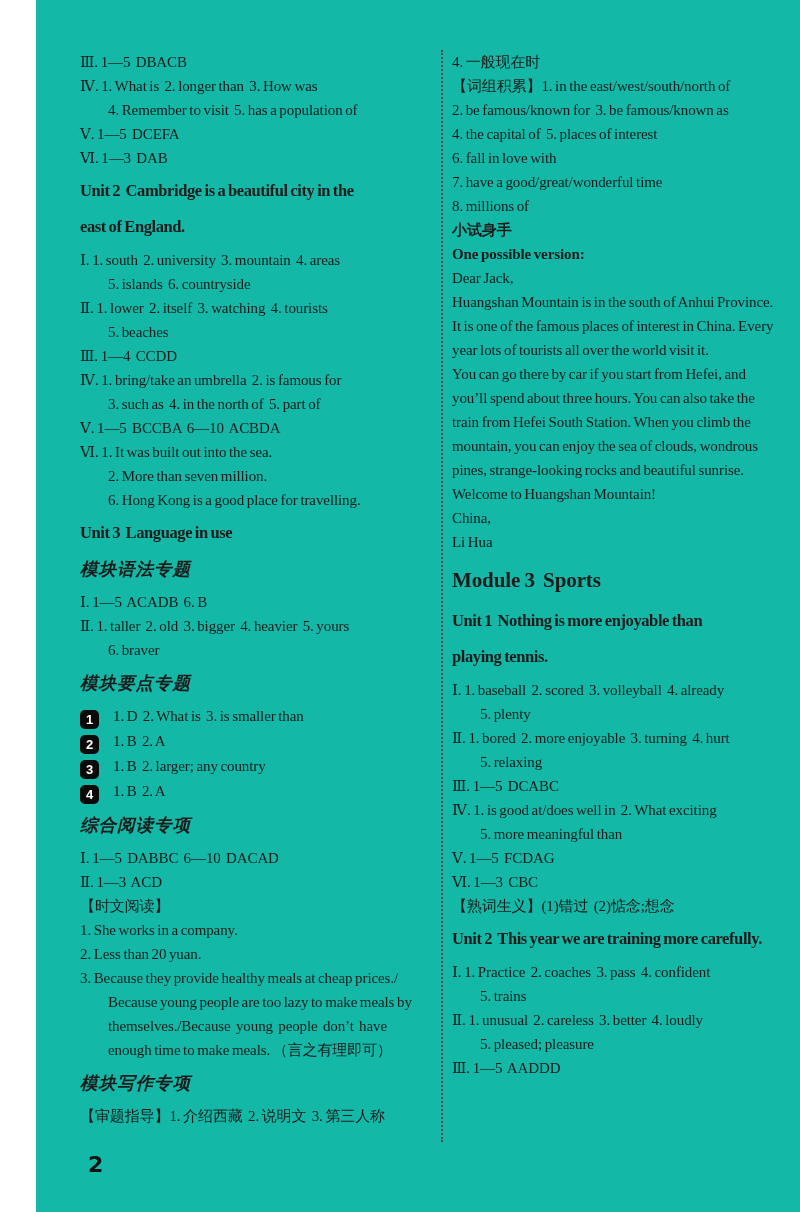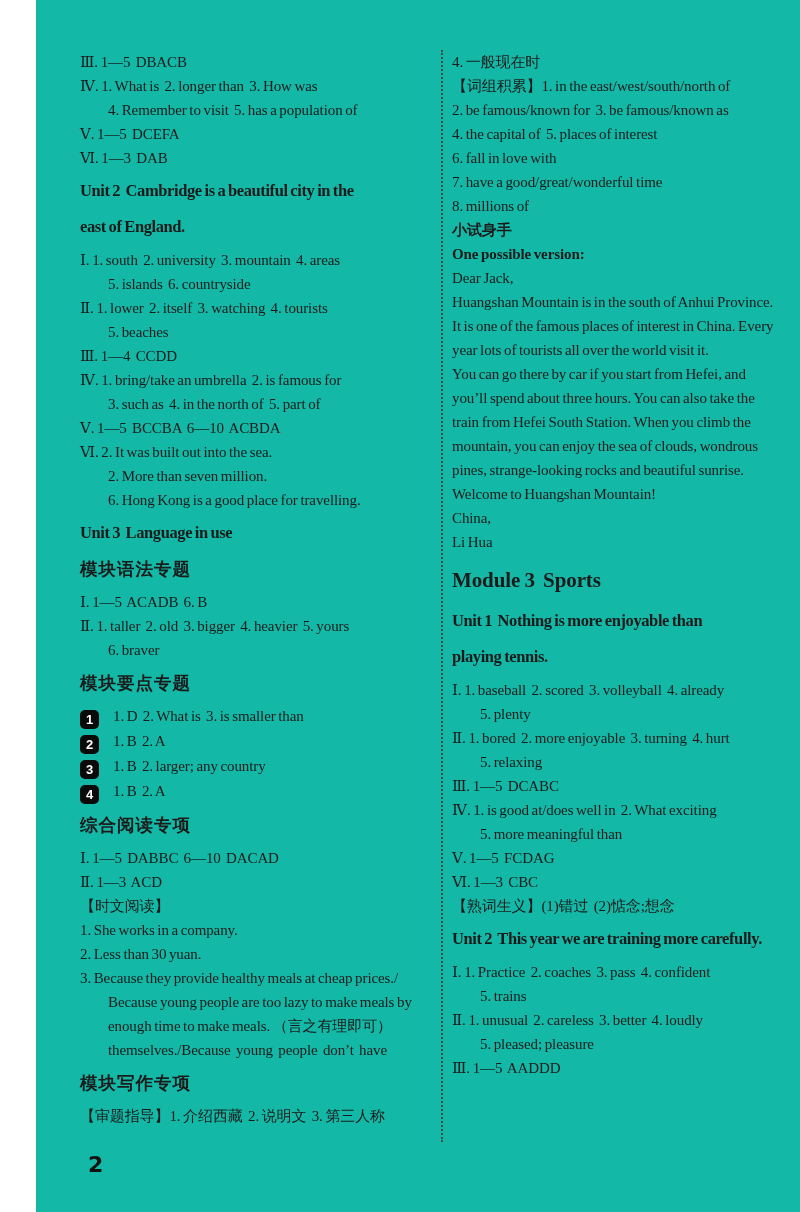--- a/index.html
+++ b/index.html
@@ -47,20 +47,21 @@
     line-height: 30px;
     margin: 6px 0;
     letter-spacing: -0.4px;
   }
   .h-zh {
     font-size: 17.5px;
     line-height: 30px;
     margin: 6px 0;
     letter-spacing: 1px;
     word-spacing: 0;
+    font-style: italic;
   }
   .h-big {
     font-size: 21px;
     line-height: 32px;
     margin: 10px 0;
   }
   .bold { font-weight: 700; }
   .ul { text-underline-offset: 3px; }
   .line b { font-weight: 400; }
   .badge {
@@ -103,43 +104,43 @@
         <div class="line h-en">Unit 2  Cambridge is a beautiful city in the</div>
         <div class="line h-en">east of England.</div>
         <div class="line">Ⅰ. 1. south  2. university  3. mountain  4. areas</div>
         <div class="line ind">5. islands  6. countryside</div>
         <div class="line">Ⅱ. 1. lower  2. itself  3. watching  4. tourists</div>
         <div class="line ind">5. beaches</div>
         <div class="line">Ⅲ. 1—4  CCDD</div>
         <div class="line">Ⅳ. 1. bring/take an umbrella  2. is famous for</div>
         <div class="line ind">3. such as  4. in the north of  5. part of</div>
         <div class="line">Ⅴ. 1—5  BCCBA  6—10  ACBDA</div>
-        <div class="line">Ⅵ. 2. It was built out into the sea.</div>
+        <div class="line">Ⅵ. 1. It was built out into the sea.</div>
         <div class="line ind">2. More than seven million.</div>
         <div class="line ind">6. Hong Kong is a good place for travelling.</div>
         <div class="line h-en">Unit 3  Language in use</div>
         <div class="line h-zh">模块语法专题</div>
         <div class="line">Ⅰ. 1—5  ACADB  6. B</div>
         <div class="line">Ⅱ. 1. taller  2. old  3. bigger  4. heavier  5. yours</div>
         <div class="line ind">6. braver</div>
         <div class="line h-zh">模块要点专题</div>
         <div class="line"><span class="badge">1</span>1. D  2. What is  3. is smaller than</div>
         <div class="line"><span class="badge">2</span>1. B  2. A</div>
         <div class="line"><span class="badge">3</span>1. B  2. larger; any country</div>
         <div class="line"><span class="badge">4</span>1. B  2. A</div>
         <div class="line h-zh">综合阅读专项</div>
         <div class="line">Ⅰ. 1—5  DABBC  6—10  DACAD</div>
         <div class="line">Ⅱ. 1—3  ACD</div>
         <div class="line"><b>【时文阅读】</b></div>
         <div class="line">1. She works in a company.</div>
-        <div class="line">2. Less than 30 yuan.</div>
+        <div class="line">2. Less than 20 yuan.</div>
         <div class="line">3. Because they provide healthy meals at cheap prices./</div>
         <div class="line ind">Because young people are too lazy to make meals by</div>
+        <div class="line ind">themselves./Because  young  people  don’t  have</div>
         <div class="line ind">enough time to make meals. （言之有理即可）</div>
-        <div class="line ind">themselves./Because  young  people  don’t  have</div>
         <div class="line h-zh">模块写作专项</div>
         <div class="line"><b>【审题指导】</b>1. 介绍西藏  2. 说明文  3. 第三人称</div>
       </div>
     <div class="divider"></div>
     <div class="col right" id="col-right">
         <div class="line">4. 一般现在时</div>
         <div class="line"><b>【词组积累】</b>1. in the east/west/south/north of</div>
         <div class="line">2. be famous/known for  3. be famous/known as</div>
         <div class="line">4. the capital of  5. places of interest</div>
         <div class="line">6. fall in love with</div>

